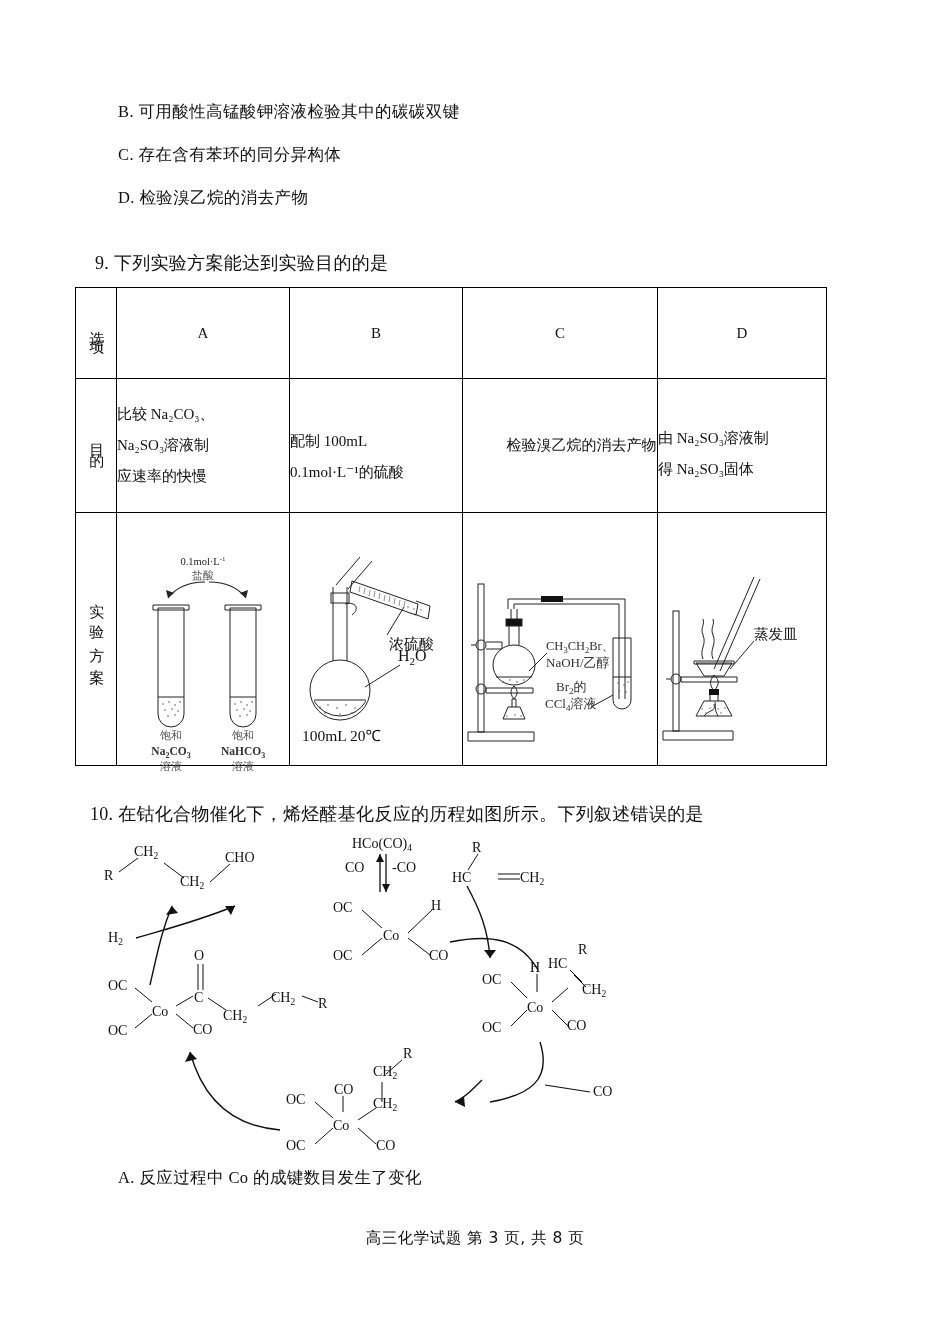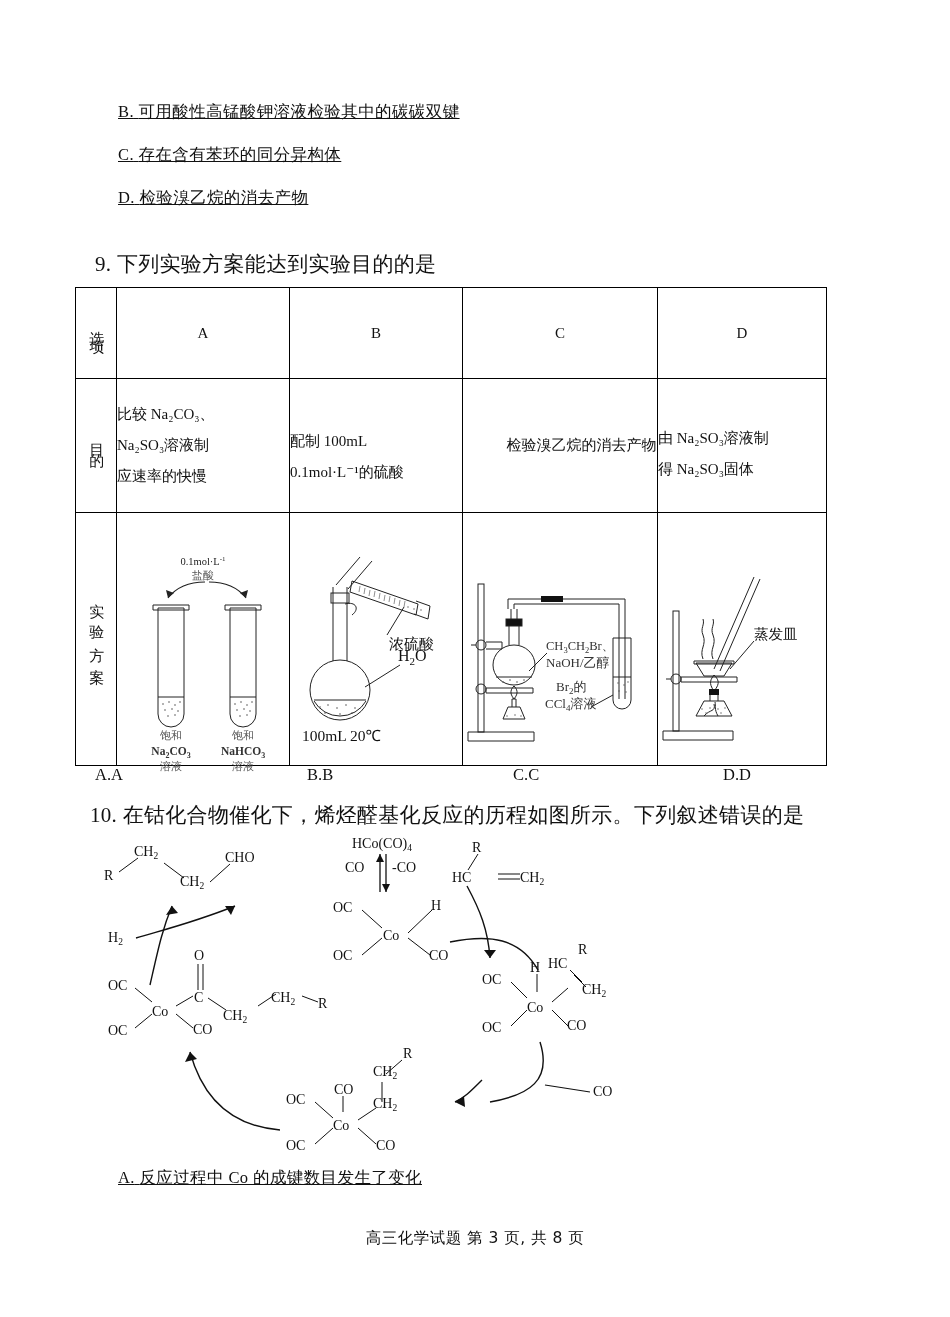--- a/index.html
+++ b/index.html
@@ -8,24 +8,23 @@
     font-family:"Liberation Serif","DejaVu Serif",serif;
     color:#111;
     -webkit-font-smoothing:antialiased;
   }
   .page{position:absolute;inset:0;}
 
   
   .opt-line{
     position:absolute;font-size:16.5px;line-height:1;letter-spacing:.4px;
     white-space:nowrap;
-    text-decoration:underline;
   }
   .q-line{
-    position:absolute;font-size:21px;line-height:1;white-space:nowrap;letter-spacing:.3px;text-align:right;
+    position:absolute;font-size:18px;line-height:1;white-space:nowrap;letter-spacing:.3px;text-align:right;
   }
   .footer{
     position:absolute;left:0;right:0;text-align:center;font-size:15.5px;
     font-family:"DejaVu Sans","Liberation Sans",sans-serif;
     letter-spacing:.5px;white-space:nowrap;
   }
 
   
   .tbl{
     position:absolute;left:75px;top:287px;width:746px;
@@ -333,34 +332,20 @@
             </g>
             <line x1="72" y1="120" x2="96" y2="92" stroke="#222" stroke-width="1"></line>
             <text x="96" y="90" font-size="14.5" font-family="'DejaVu Sans',sans-serif" fill="#111">蒸发皿</text>
           </svg>
         </div>
       </td>
     </tr>
   </tbody>
     </table>
 
-  <div class="ans-row">
-    <div class="a" style="left:95px;">
-      <span>A.</span><span>A</span>
-    </div>
-    <div class="a" style="left:307px;">
-      <span>B.</span><span>B</span>
-    </div>
-    <div class="a" style="left:513px;">
-      <span>C.</span><span>C</span>
-    </div>
-    <div class="a" style="left:723px;">
-      <span>D.</span><span>D</span>
-    </div>
-  </div>
 
   <div class="q-line" style="left:90px;top:805px;">
     <span>10.</span>
     <span>在钴化合物催化下，烯烃醛基化反应的历程如图所示。下列叙述错误的是</span>
   </div>
 
   <div class="cyc">
     <svg viewBox="0 0 620 340" width="620" height="340">
       <g font-family="'Liberation Serif',serif" fill="#111">
 

